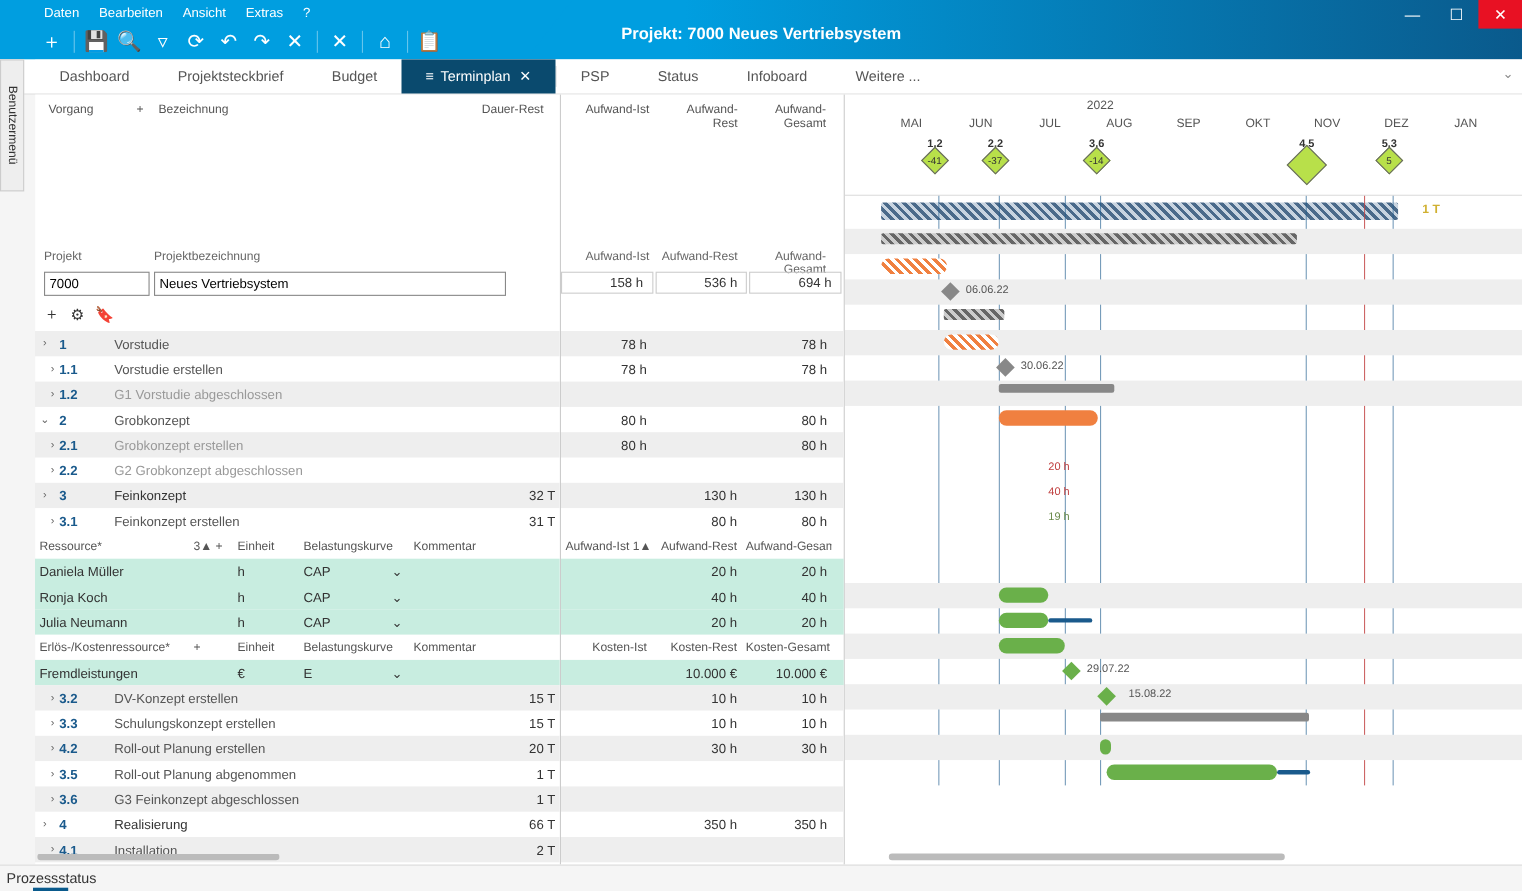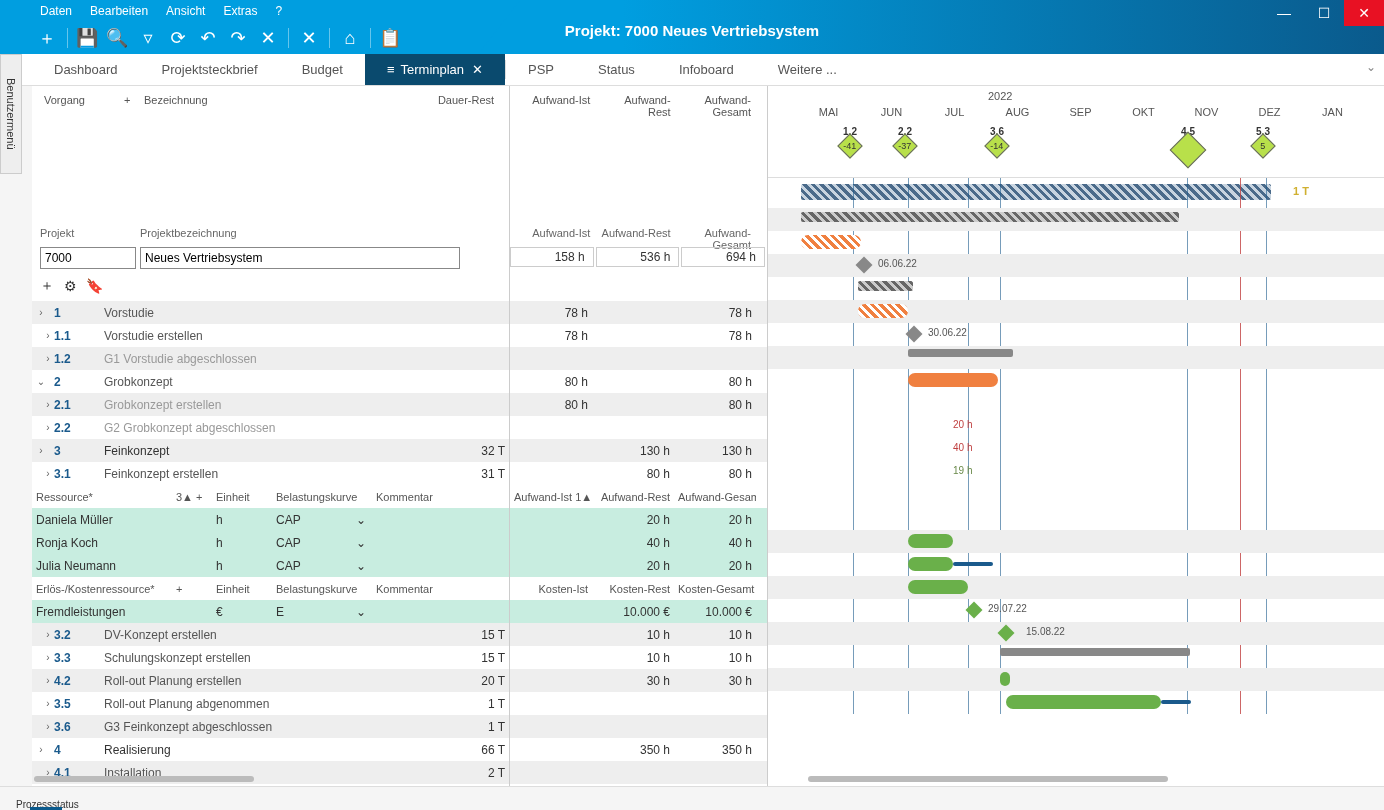--- a/index.html
+++ b/index.html
@@ -95,21 +95,21 @@
 .gdiam { position: absolute; width: 12px; height: 12px; background: #888; transform: rotate(45deg); top: 5px; }
 .gdiam.green { background: #6ab04a; }
 .glabel { position: absolute; font-size: 10px; color: #555; top: 4px; }
 .glabel.r { color: #c04040; }
 .glabel.g { color: #6a8a4a; }
 .vline { position: absolute; top: 0; bottom: 0; width: 1px; background: #1a5a8c; opacity: 0.6; }
 .vline.red { background: #c04040; width: 1px; opacity: 0.8; }
 .proj-sum-label { position: absolute; color: #d0b030; font-weight: 600; font-size: 11px; }
 
 
-.statusbar { position: absolute; bottom: 0; left: 0; right: 0; height: 24px; background: #f5f5f5; border-top: 1px solid #ddd; display: flex; align-items: flex-end; padding: 0 16px; font-size: 10px; }
+.statusbar { position: absolute; bottom: 0; left: 0; right: 0; height: 24px; background: #f5f5f5; border-top: 1px solid #ddd; display: flex; align-items: center; padding: 0 6px; font-size: 13px; }
 .statusbar::after { content: ""; position: absolute; left: 30px; bottom: 0; width: 32px; height: 3px; background: #0a5a8c; }
 
 .hscroll { position: absolute; bottom: 2px; left: 0; right: 0; height: 8px; }
 .hscroll-thumb { position: absolute; height: 6px; background: #bbb; border-radius: 3px; }
 </style>
 </head>
 <body>
 
 <div class="titlebar">
   <div class="logo-corner">

